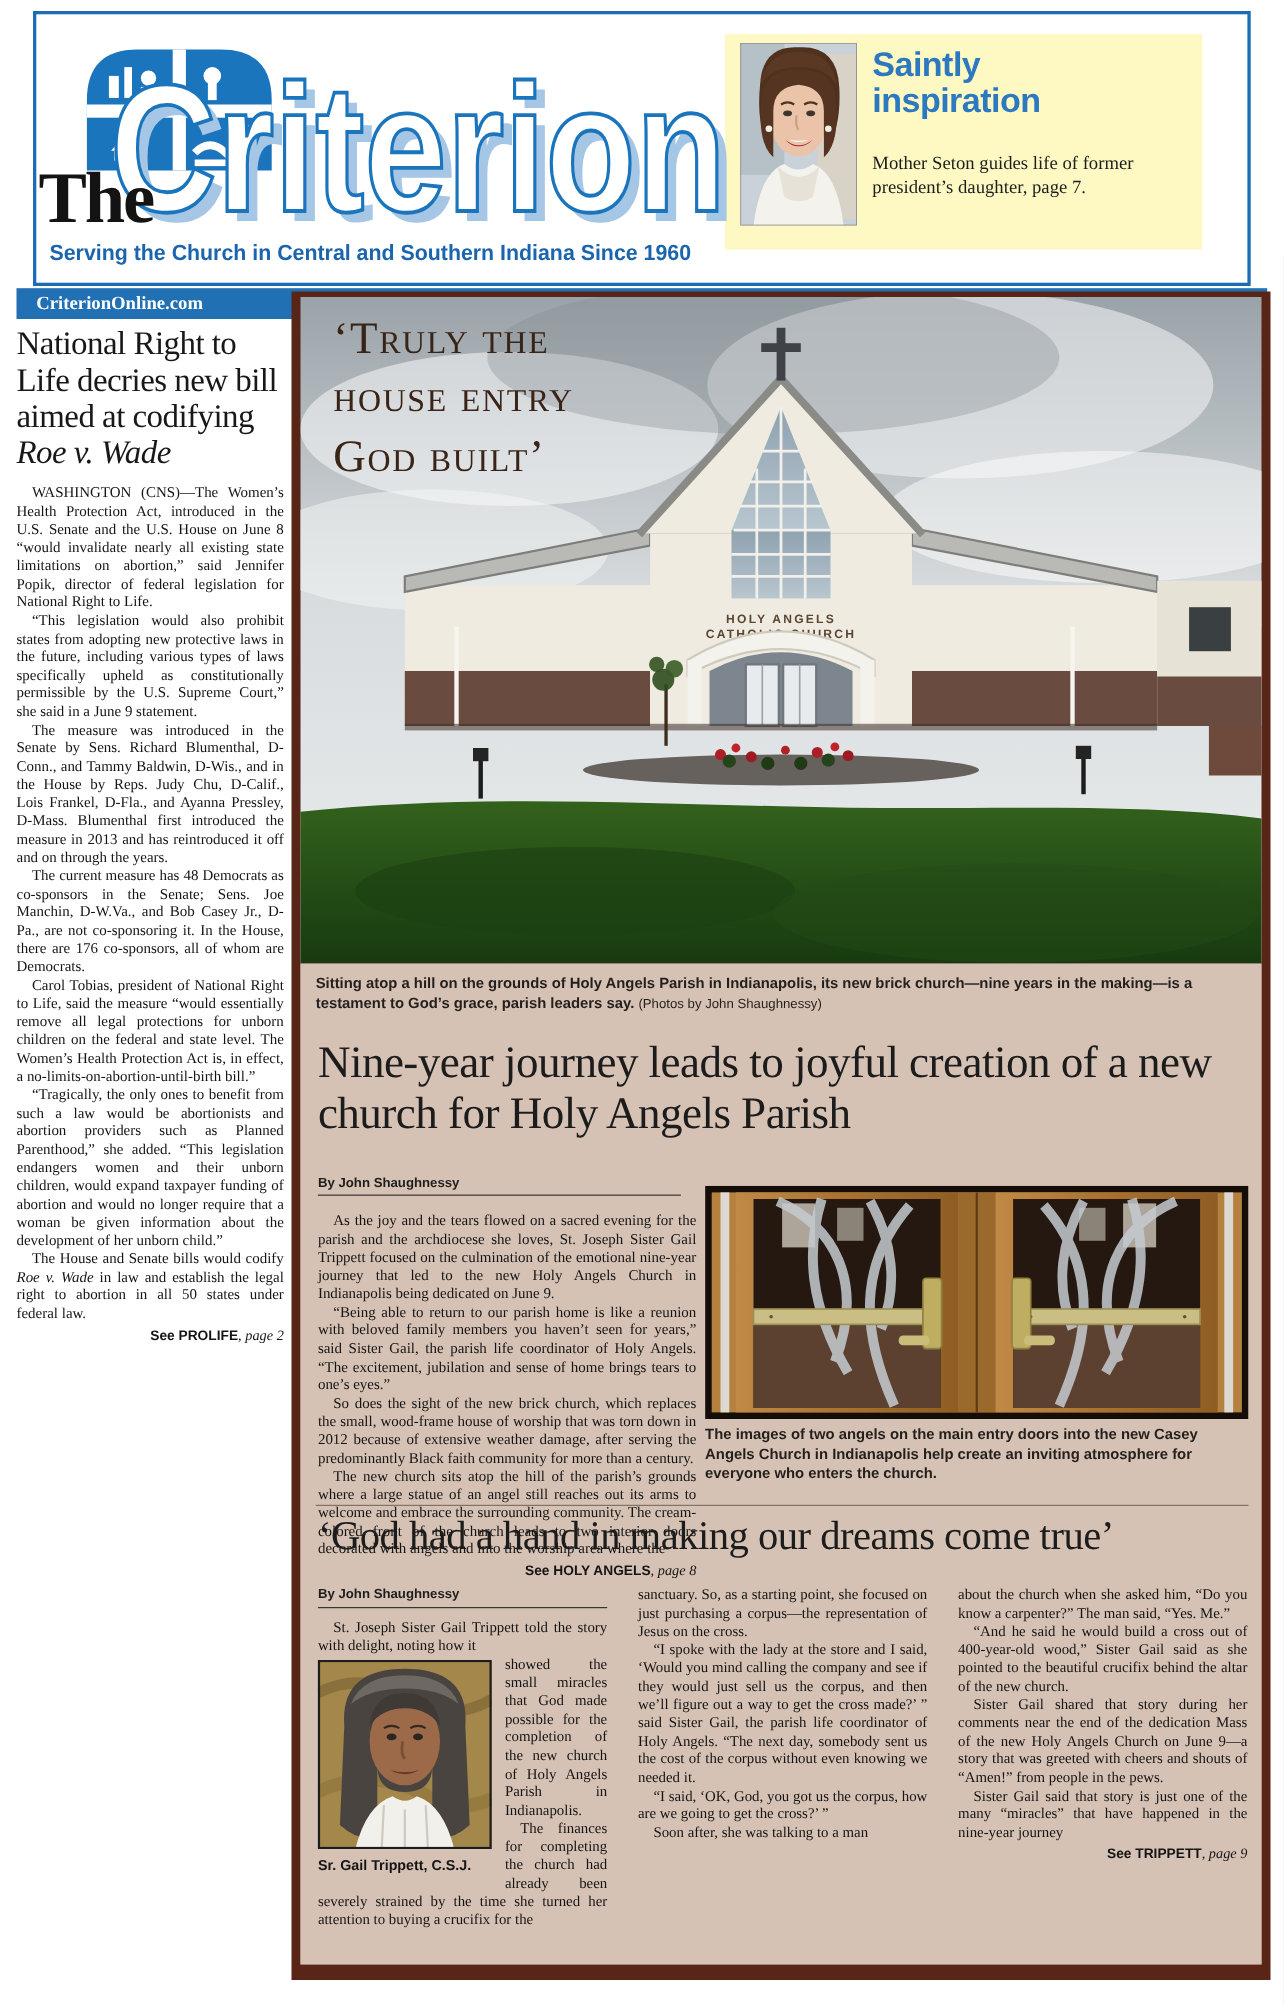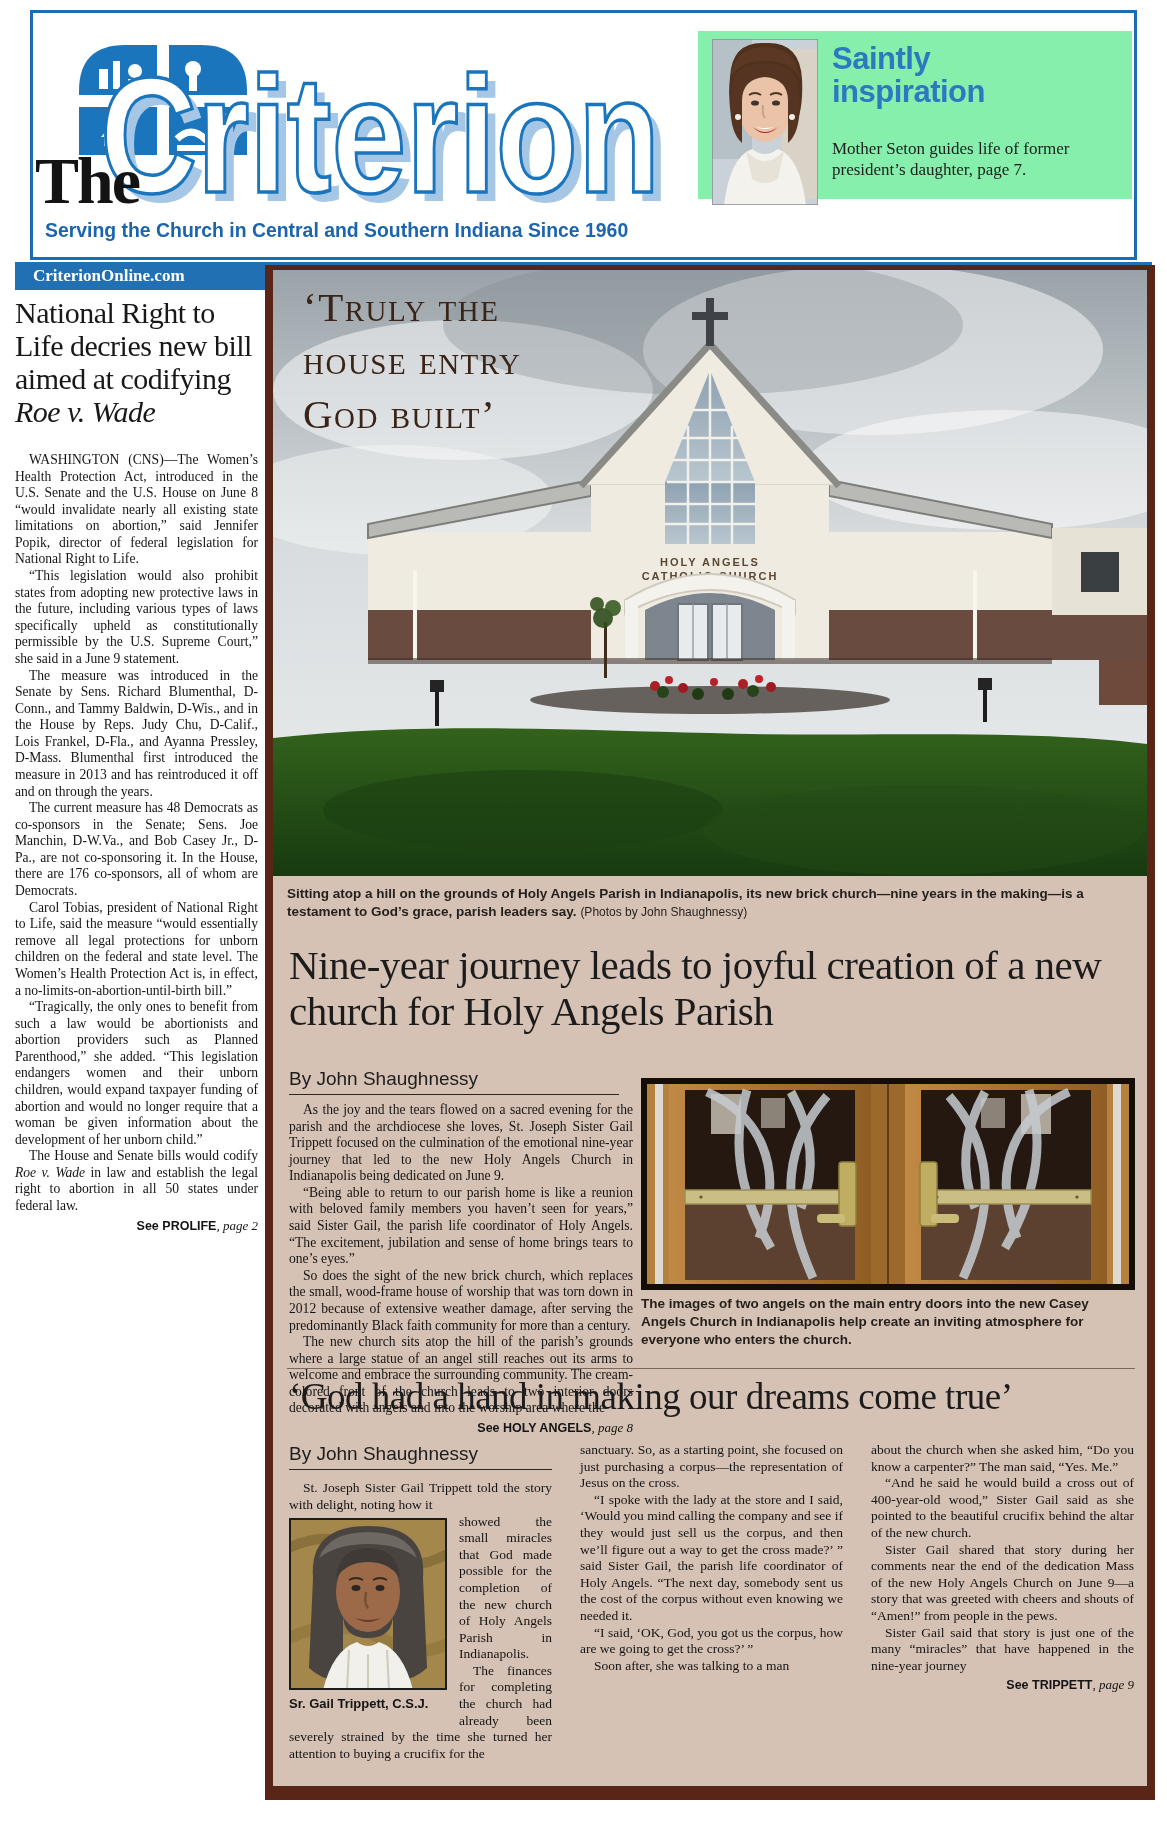--- a/index.html
+++ b/index.html
@@ -9,58 +9,58 @@
   
   .mast-frame { position:absolute; left:30px; top:10px; width:1101px; height:244px;
                 border:3px solid #1b6cb4; background:#fff; }
   .logo { position:absolute; left:40px; top:26px; }
   .the-word { position:absolute; left:2px; top:130px; font-weight:bold;
               font-size:66px; letter-spacing:-2px; color:#131313; z-index:3; }
   .criterion-svg { position:absolute; left:64px; top:18px; z-index:2; }
   .tagline { position:absolute; left:12px; top:206px; font-family:"Liberation Sans", sans-serif;
              font-weight:bold; font-size:20px; color:#1b64ae; transform:scaleX(.97);
              transform-origin:left; white-space:nowrap; }
-  .promo { position:absolute; left:665px; top:18px; width:434px; height:168px; background:#86efac; }
+  .promo { position:absolute; left:626px; top:18px; width:434px; height:196px; background:#fef9c3; }
   .promo-photo { position:absolute; left:14px; top:8px; }
   .promo-title { position:absolute; left:134px; top:12px; font-family:"Liberation Sans", sans-serif;
                  font-weight:bold; font-size:31px; line-height:1.05; color:#2d79c0; letter-spacing:-.5px; }
   .promo-text { position:absolute; left:134px; top:108px; width:288px; font-size:17px;
                 line-height:1.22; color:#1d1d1d; }
 
   
   .dateline { position:absolute; left:15px; top:262px; width:1137px; height:28px; background:#2270b4;
               color:#fff; font-weight:bold; font-size:17px; }
   .dl-site  { position:absolute; left:18px; top:4px; }
   .dl-date  { position:absolute; left:0; right:0; top:4px; text-align:center; }
   .dl-vol   { position:absolute; right:60px; top:4px; }
   .dl-price { position:absolute; right:12px; top:4px; }
 
   
   .left-col { position:absolute; left:15px; top:296px; width:243px; }
   .left-headline { font-size:30px; line-height:1.1; letter-spacing:-.5px; color:#181818; }
   .it { font-style:italic; }
-  .left-body { margin-top:24px; font-size:13.6px; line-height:1.22; text-align:justify; }
+  .left-body { margin-top:12px; font-size:13.6px; line-height:1.22; text-align:justify; }
   .left-body p, .article-body p, .bcol p { margin:0; text-indent:14px; }
   p.cont { text-indent:0 !important; }
   .jump { text-align:right; margin-top:3px; }
   .jb { font-family:"Liberation Sans", sans-serif; font-weight:bold; font-size:12.5px; }
   .ji { font-style:italic; font-size:13px; }
 
   
   .content { position:absolute; left:265px; top:265px; width:890px; height:1535px; background:#582517; }
   .church { position:absolute; left:8px; top:5px; }
   .church-overlay { position:absolute; left:38px; top:16px; font-variant:small-caps;
                     color:#3a2418; font-size:41px; line-height:1.3; letter-spacing:1.5px; z-index:2; }
   .tan { position:absolute; left:8px; top:611px; width:874px; height:910px; background:#d6c2b4; }
   .caption1 { padding:9px 14px 0 14px; font-family:"Liberation Sans", sans-serif; font-weight:bold;
               font-size:13.5px; line-height:1.35; color:#231f1c; }
   .credit { font-weight:normal; font-size:12px; }
   .h2 { position:absolute; left:16px; top:66px; width:854px; font-size:41px; line-height:1.13;
         letter-spacing:-.5px; color:#1c1c1c; }
-  .byline { font-family:"Liberation Sans", sans-serif; font-weight:normal; font-size:19px; color:#1d1d1d; }
+  .byline { font-family:"Liberation Sans", sans-serif; font-weight:bold; font-size:12px; color:#1d1d1d; }
   .byline-rule { border-bottom:1.5px solid #2a2622; margin-top:4px; }
   .byline-block { position:absolute; left:16px; top:192px; width:330px; }
   .article-body { position:absolute; left:16px; top:226px; width:344px; font-size:13.6px;
                   line-height:1.22; text-align:justify; }
   .doors { position:absolute; left:368px; top:202px; }
   .caption2 { position:absolute; left:368px; top:419px; width:478px; font-family:"Liberation Sans", sans-serif;
               font-weight:bold; font-size:13.5px; line-height:1.35; color:#231f1c; }
   .sep { position:absolute; left:14px; top:492px; width:848px; border-top:1px solid #7a6a5e; }
   .h3 { position:absolute; left:16px; top:499px; width:854px; font-size:37px; letter-spacing:-.5px; color:#1c1c1c; }
   .bottom-cols { position:absolute; left:16px; top:566px; width:846px; display:flex; gap:28px; }

